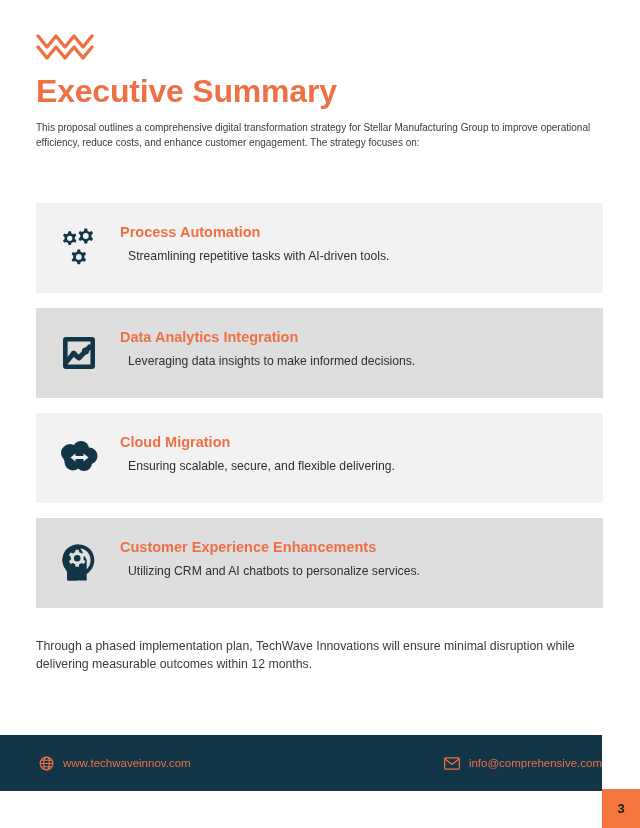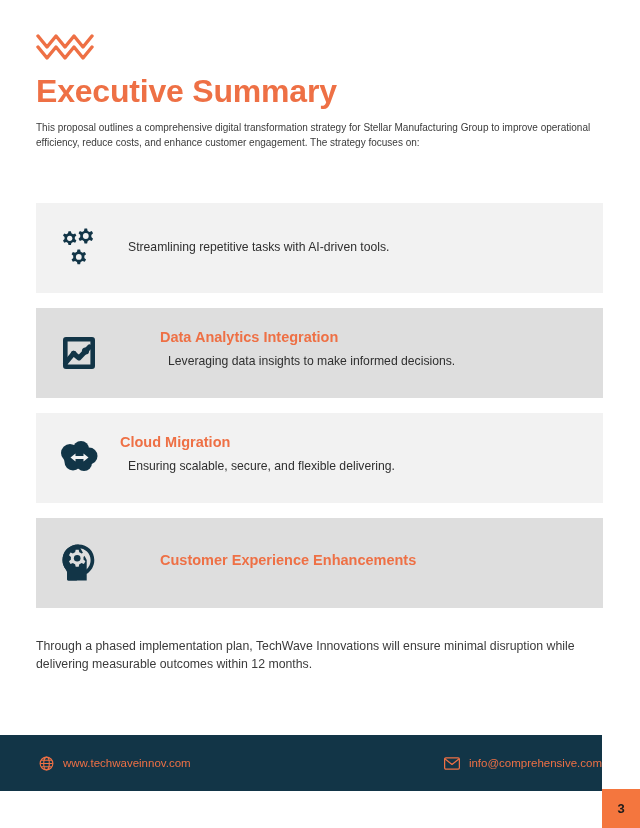--- a/index.html
+++ b/index.html
@@ -59,21 +59,21 @@
   }
   .card {
     display: flex;
     align-items: center;
     height: 90px;
     margin-bottom: 15px;
     box-sizing: border-box;
     padding-left: 20px;
   }
   .card.tone-light { background: #f2f2f2; }
-  .card.tone-dark  { background: #dedede; gap: 40px; }
+  .card.tone-dark  { background: #dedede; }
 
   .card-icon {
     flex: 0 0 auto;
     width: 46px;
     height: 46px;
     display: flex;
     align-items: center;
     justify-content: center;
     margin-right: 18px;
   }
@@ -184,20 +184,21 @@
 
             <path d="M27.5 2.6 l2.6 0 .55 2.3 a6 6 0 0 1 1.85 1.05 l2.25-.85 1.3 2.25 -1.75 1.6 a6 6 0 0 1 0 2.15 l1.75 1.6 -1.3 2.25 -2.25-.85 a6 6 0 0 1-1.85 1.05 l-.55 2.3 -2.6 0 -.55-2.3 a6 6 0 0 1-1.85-1.05 l-2.25.85 -1.3-2.25 1.75-1.6 a6 6 0 0 1 0-2.15 l-1.75-1.6 1.3-2.25 2.25.85 a6 6 0 0 1 1.85-1.05 z"></path>
             <circle cx="28.8" cy="10" r="2.9" fill="#f2f2f2"></circle>
 
             <path d="M20.5 23.5 l2.6 0 .55 2.3 a6 6 0 0 1 1.85 1.05 l2.25-.85 1.3 2.25 -1.75 1.6 a6 6 0 0 1 0 2.15 l1.75 1.6 -1.3 2.25 -2.25-.85 a6 6 0 0 1-1.85 1.05 l-.55 2.3 -2.6 0 -.55-2.3 a6 6 0 0 1-1.85-1.05 l-2.25.85 -1.3-2.25 1.75-1.6 a6 6 0 0 1 0-2.15 l-1.75-1.6 1.3-2.25 2.25.85 a6 6 0 0 1 1.85-1.05 z"></path>
             <circle cx="21.8" cy="30.9" r="2.9" fill="#f2f2f2"></circle>
           </g>
         </svg>
       </span>
       <div class="card-text">
+        <div class="card-title">Process Automation</div>
         <div class="card-desc">Streamlining repetitive tasks with AI-driven tools.</div>
       </div>
     </div>
 
     <div class="card tone-dark">
       <span class="card-icon">
         <svg width="42" height="42" viewBox="0 0 42 42" xmlns="http://www.w3.org/2000/svg">
           <path d="M8 5 h26 a3 3 0 0 1 3 3 v26 a3 3 0 0 1 -3 3 h-26 a3 3 0 0 1 -3 -3 v-26 a3 3 0 0 1 3 -3 z
                    M9.6 9.6 v22.8 h22.8 v-22.8 z" fill="#123547" fill-rule="evenodd"></path>
           <path d="M7.5 31 L15.5 21.5 L21 26 L31.5 15" stroke="#123547" stroke-width="5" stroke-linecap="round" stroke-linejoin="round" fill="none"></path>
@@ -237,20 +238,21 @@
           <path d="M20.5 3.5 C11 3.5 4.5 10.5 4.5 19 c0 4.2 1.5 7 3.2 9.2 1 1.3 1.4 2 1.4 3.3 V38 a1.6 1.6 0 0 0 1.6 1.6 h8.2 V36 h-6 v-4.5 c0-1.8-.6-3.2-1.9-4.9 C9.5 24.8 8.2 22.5 8.2 19 c0-6.6 5.2-11.8 12.3-11.8 C27 7.2 32.6 12 32.6 19 c0 5.3-2.7 8.6-6.2 11.2 l2.1 2.9 C32.9 30.1 36.3 25.7 36.3 19 36.3 10.5 29.8 3.5 20.5 3.5 Z" fill="#123547"></path>
           <path d="M20.5 3.5 C11 3.5 4.5 10.5 4.5 19 c0 4.2 1.5 7 3.2 9.2 1 1.3 1.4 2 1.4 3.3 V38 a1.6 1.6 0 0 0 1.6 1.6 h18 V19 Z" fill="#123547"></path>
           <g transform="translate(19.2,18.2)">
             <path d="M-1.5 -9.4 h3 l.6 2.5 a7 7 0 0 1 2.15 1.24 l2.45-.95 1.5 2.6 -1.95 1.8 a7 7 0 0 1 0 2.5 l1.95 1.8 -1.5 2.6 -2.45-.95 a7 7 0 0 1-2.15 1.24 l-.6 2.5 h-3 l-.6-2.5 a7 7 0 0 1-2.15-1.24 l-2.45.95 -1.5-2.6 1.95-1.8 a7 7 0 0 1 0-2.5 l-1.95-1.8 1.5-2.6 2.45.95 a7 7 0 0 1 2.15-1.24 z" fill="#dedede"></path>
             <circle cx="0" cy="-0.9" r="3.3" fill="#123547"></circle>
           </g>
         </svg>
       </span>
       <div class="card-text">
         <div class="card-title">Customer Experience Enhancements</div>
+        <div class="card-desc">Utilizing CRM and AI chatbots to personalize services.</div>
       </div>
     </div>
 
   </div>
 
   <p class="closing-paragraph">Through a phased implementation plan, TechWave Innovations will ensure minimal disruption while delivering measurable outcomes within 12 months.</p>
 
   <div class="footer-bar">
     <div class="footer-item website">
       <span class="footer-icon">

